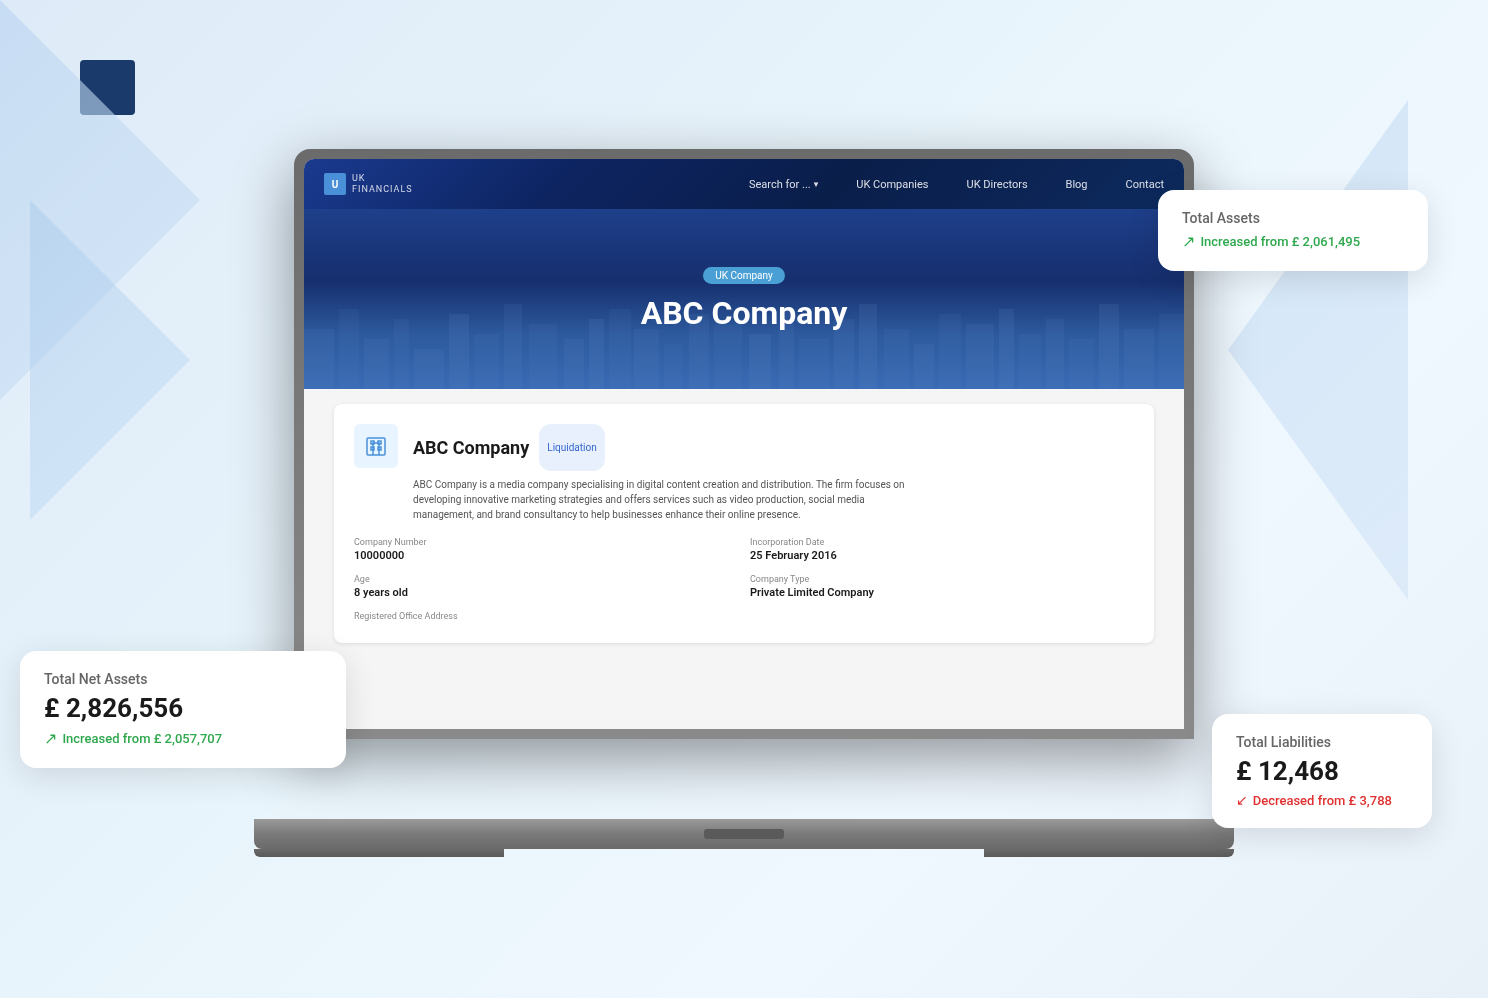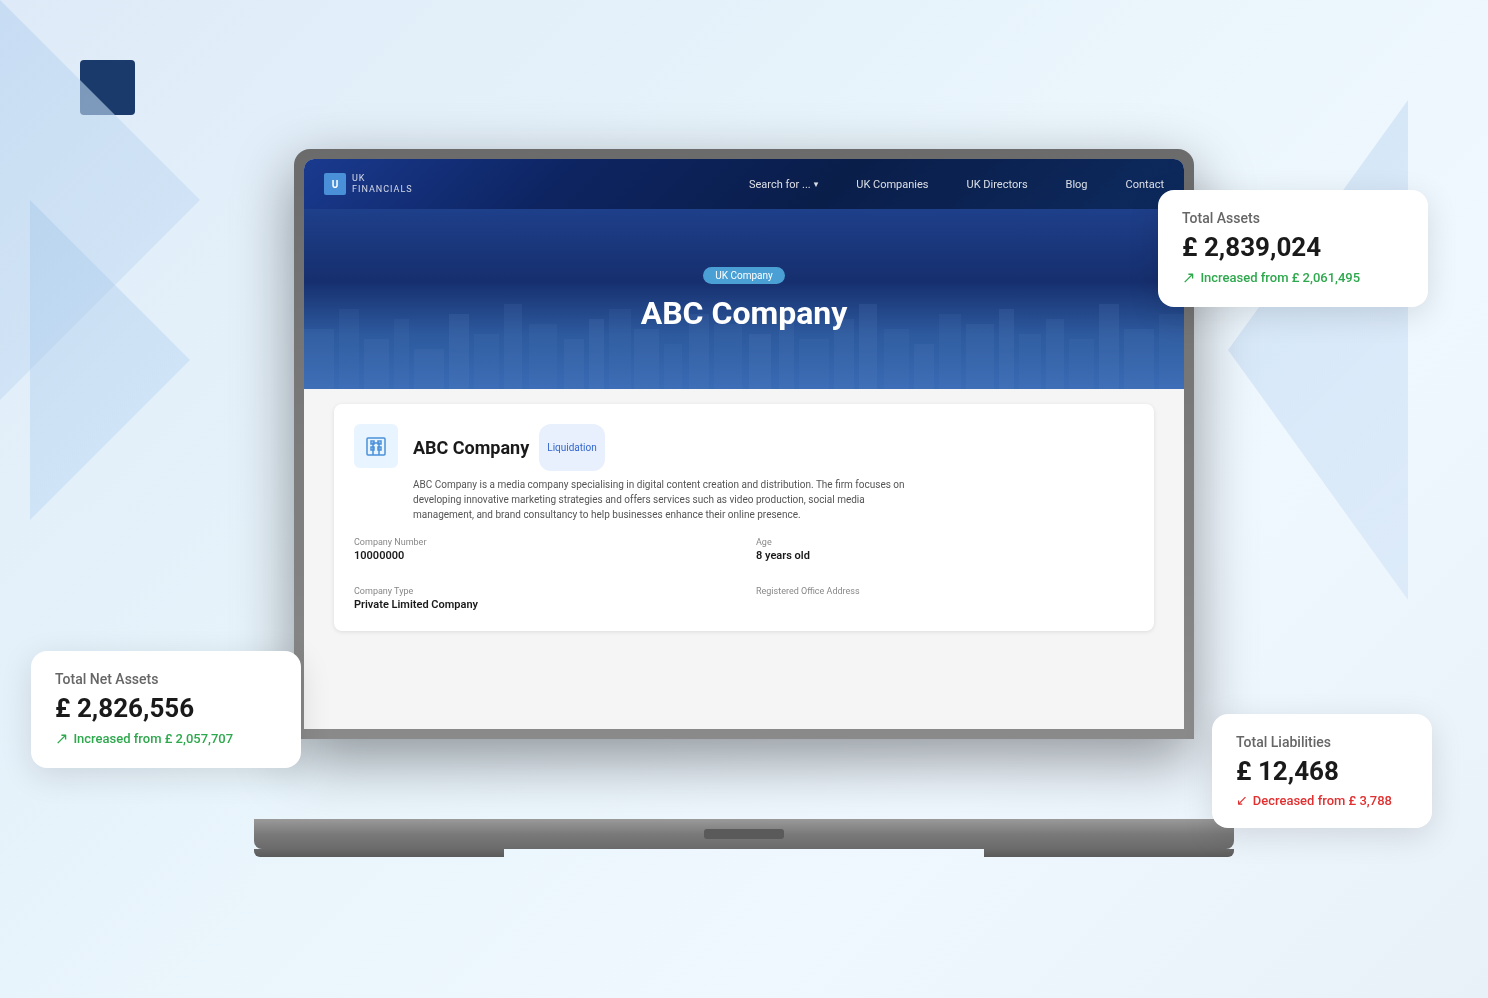--- a/index.html
+++ b/index.html
@@ -240,21 +240,21 @@
     }
     .company-desc {
       font-size: 10px;
       color: #555;
       line-height: 1.5;
       max-width: 500px;
     }
     .company-details {
       display: grid;
       grid-template-columns: 1fr 1fr;
-      gap: 24px;
+      gap: 12px;
     }
     .detail-item label {
       display: block;
       font-size: 9px;
       color: #888;
       margin-bottom: 2px;
     }
     .detail-item value {
       display: block;
       font-size: 11px;
@@ -352,22 +352,21 @@
       width: 270px;
     }
     .card-total-liabilities {
       bottom: 170px;
       right: 56px;
       width: 220px;
     }
     .card-net-assets {
       bottom: 230px;
       left: 20px;
-      width: 270px;
-      margin-left: 11px;
+      width: 326px;
     }
   </style>
 </head>
 <body>
 
 <div class="bg-square"></div>
 <div class="bg-triangle-1"></div>
 <div class="bg-triangle-2"></div>
 <div class="bg-triangle-right"></div>
 
@@ -456,20 +455,24 @@
                 <p class="company-desc">ABC Company is a media company specialising in digital content creation and distribution. The firm focuses on developing innovative marketing strategies and offers services such as video production, social media management, and brand consultancy to help businesses enhance their online presence.</p>
               </div>
             </div>
 
             <div class="company-details">
               <div class="detail-item">
                 <label>Company Number</label>
                 <value>10000000</value>
               </div>
               <div class="detail-item">
+                <label>Incorporation Date</label>
+                <value>25 February 2016</value>
+              </div>
+              <div class="detail-item">
                 <label>Age</label>
                 <value>8 years old</value>
               </div>
               <div class="detail-item">
                 <label>Company Type</label>
                 <value>Private Limited Company</value>
               </div>
               <div class="detail-item">
                 <label class="address-label">Registered Office Address</label>
               </div>
@@ -482,21 +485,20 @@
   </div>
 
   <div class="laptop-base">
     <div class="laptop-feet-left"></div>
     <div class="laptop-feet-right"></div>
   </div>
 </div>
 
 <div class="floating-card card-total-assets">
   <div class="card-title">Total Assets</div>
-  <div class="card-value">£ 2,839,024</div>
   <div class="card-change up">
     <span class="arrow-up">↗</span>
     <span>Increased from £ 2,061,495</span>
   </div>
 </div>
 
 <div class="floating-card card-total-liabilities">
   <div class="card-title">Total Liabilities</div>
   <div class="card-value">£ 12,468</div>
   <div class="card-change down">

